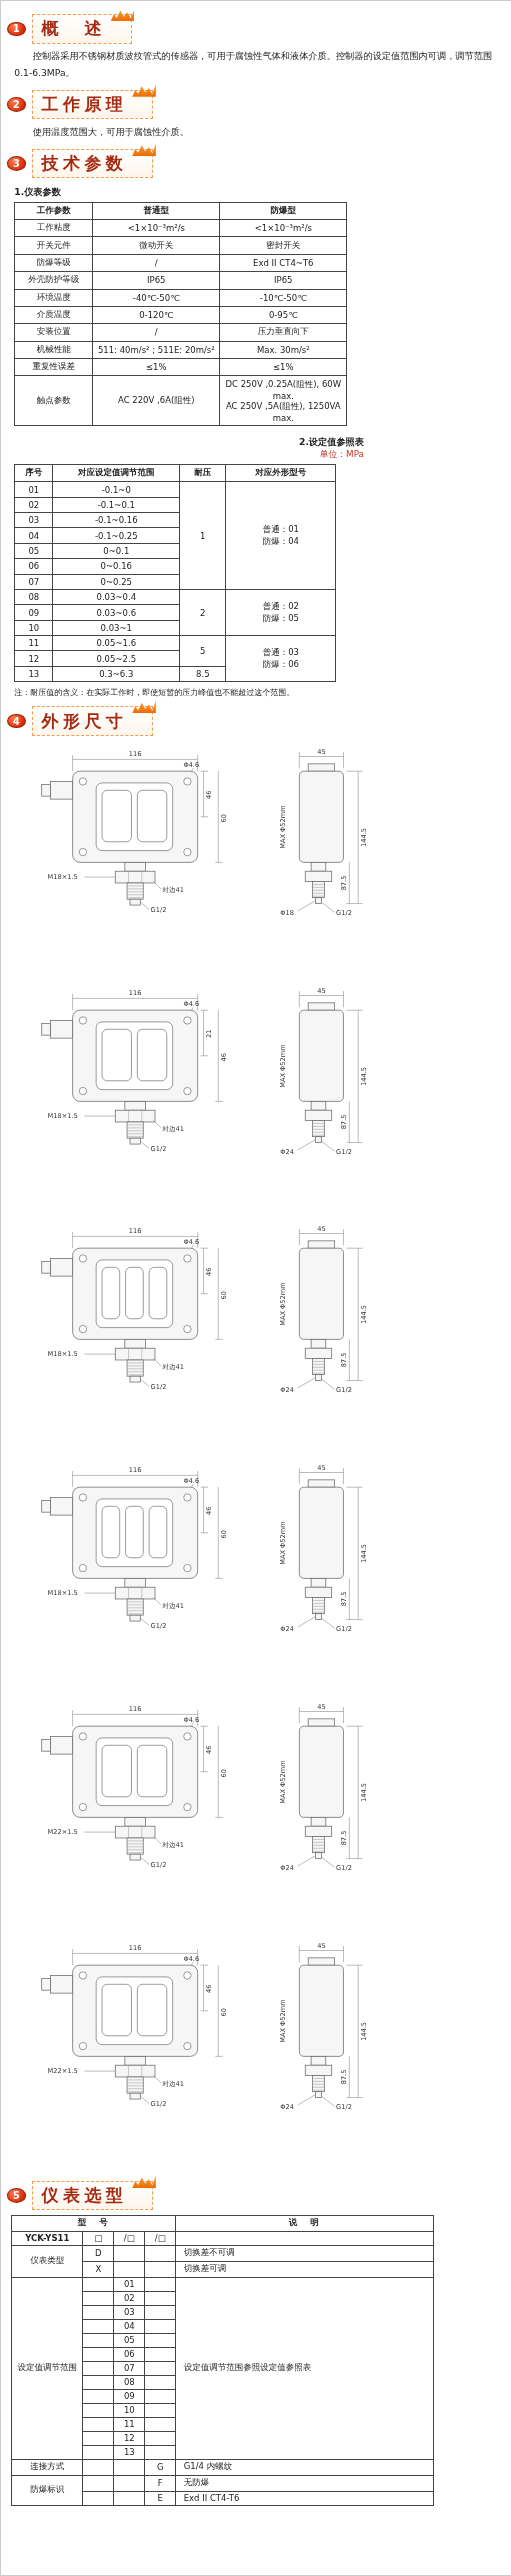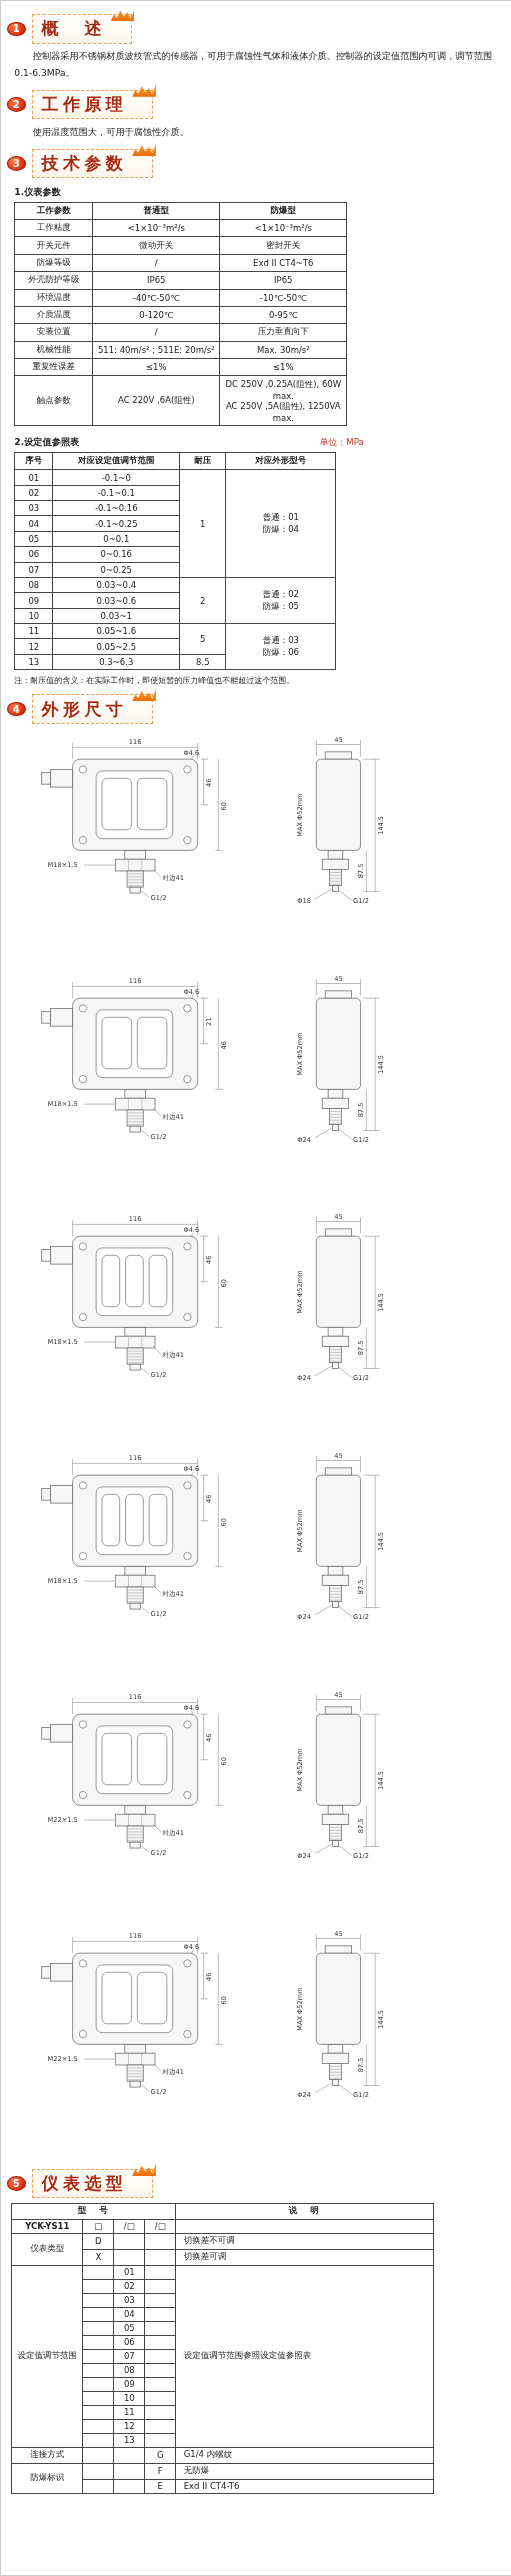--- a/index.html
+++ b/index.html
@@ -39,22 +39,23 @@
     background: linear-gradient(#f7a23c, #ef6c00);
     clip-path: polygon(0 100%,12% 45%,25% 75%,40% 15%,55% 65%,70% 30%,85% 80%,100% 0,100% 100%);
   }
   
   .body-text {
     margin: 2.9px 13.3px 7.4px 13.3px;
     font-size: 9.2px; line-height: 1.8; text-indent: 2em; color: #222;
   }
   .sub-title { margin: 7.4px 0 2.9px 13.3px; font-size: 9.2px; font-weight: bold; }
   .sub-title-row {
-    display: flex; justify-content: space-between; align-items: flex-end;
+    display: flex; align-items: flex-end;
     margin: 10.3px 147px 2.9px 13.3px;
+    flex-direction: column;
   }
   .sub-title-row .sub-title { margin: 0; }
   .unit { font-size: 8.8px; font-weight: normal; color: #c0392b; }
   .note { margin: 4.4px 13.3px 2.9px 13.3px; font-size: 8px; color: #222; }
   
   table.dtable {
     border-collapse: collapse; margin: 1.5px 0 2.9px 13.3px;
     font-size: 8.5px;
   }
   table.dtable th, table.dtable td {
@@ -70,21 +71,21 @@
   table.sel th, table.sel td {
     border: 0.7px solid #444; padding: 1.5px 3.7px; text-align: center;
     font-weight: normal; vertical-align: middle;
   }
   table.sel tr:first-child th { font-weight: bold; letter-spacing: 2.2px; }
   table.sel .model-name { font-weight: bold; }
   table.sel td:last-child { text-align: left; padding-left: 7.4px; }
   
   #drawings { margin: 4.4px 0 0 17.7px; }
   .drawing-row {
-    display: flex; align-items: flex-start; gap: 51px;
+    display: flex; align-items: flex-start; gap: 34px;
     padding: 5.9px 0 11.8px 8.8px;
     text-align: right;
   }
   svg.draw { display: block; }
   svg.draw .p1 { fill: #f6f6f6; stroke: #666; stroke-width: 1; }
   svg.draw .p2 { fill: #ffffff; stroke: #777; stroke-width: 1; }
   svg.draw .dim { stroke: #8a8a8a; stroke-width: 0.8; fill: none; }
   svg.draw .ldr { stroke: #8a8a8a; stroke-width: 0.8; }
   svg.draw .ln  { stroke: #9a9a9a; stroke-width: 0.7; }
   svg.draw .dt  { font-size: 9px; fill: #333; font-family: "DejaVu Sans", sans-serif; }

